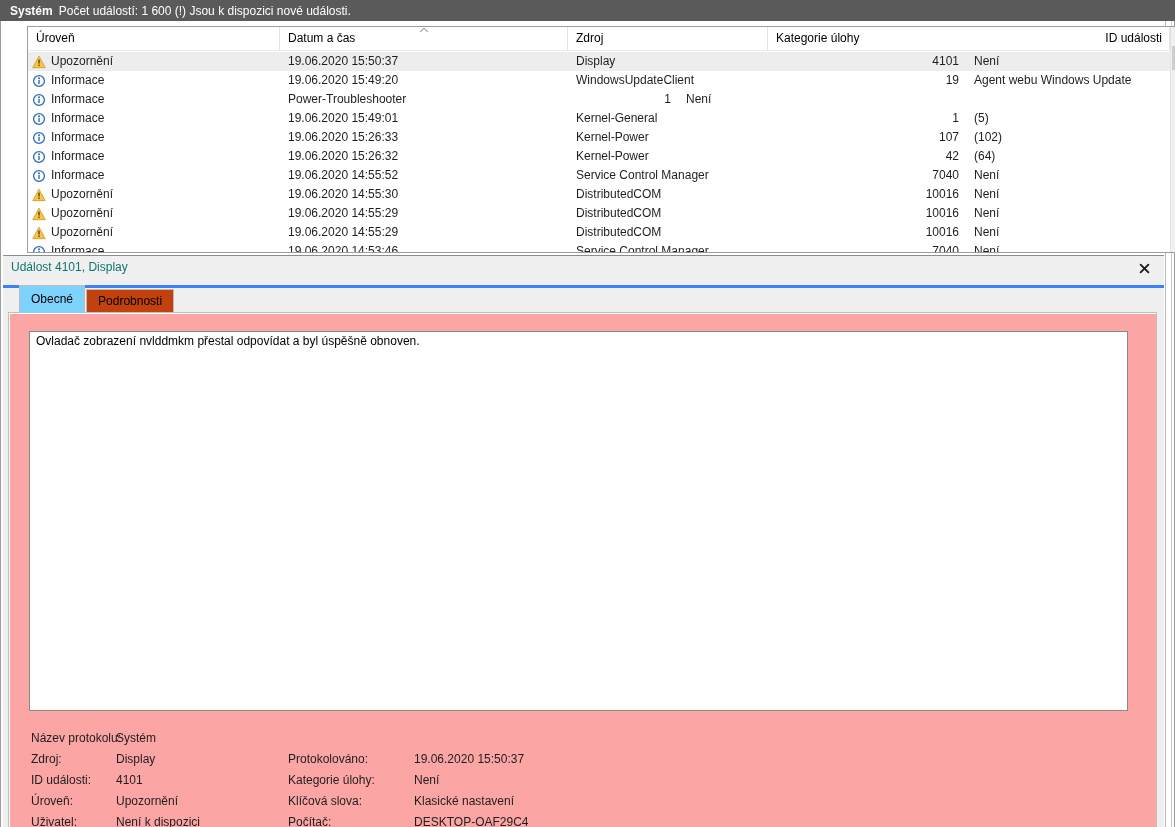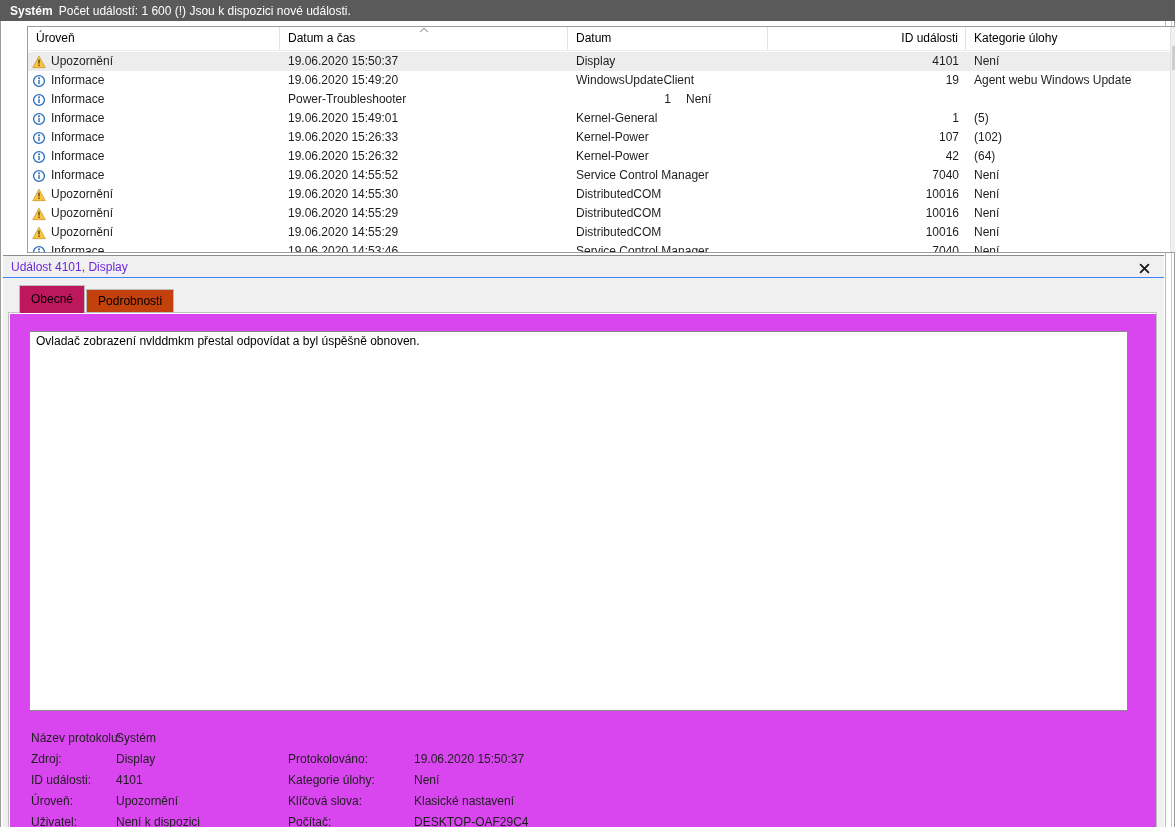--- a/index.html
+++ b/index.html
@@ -50,33 +50,33 @@
   .scrollbar { position: absolute; top: 0; right: 0; bottom: 0; width: 17px;
     background: #f0f0f0; border-left: 1px solid #e3e3e3; }
   .sb-btn { position: absolute; left: 0; width: 17px; height: 17px;
     display: flex; align-items: center; justify-content: center; }
   .sb-up { top: 0; } .sb-down { bottom: 0; }
   .sb-thumb { position: absolute; left: 1px; top: 19px; width: 15px; height: 24px; background: #cdcdcd; }
 
   
   .preview { position: absolute; left: 3px; top: 255px; width: 1161px; height: 572px;
     background: #f0f0f0; border-top: 1px solid #8c8c8c; }
-  .pv-header { height: 22px; border-bottom: 1px solid #3b82f6; position: relative;
-    line-height: 23px; padding-left: 8px; color: #6d28d9; }
+  .pv-header { height: 32px; border-bottom: 3px solid #3b82f6; position: relative;
+    line-height: 23px; padding-left: 8px; color: #0f766e; }
   .pv-close { position: absolute; right: 12px; top: 5px; width: 16px; height: 14px;
     display: flex; align-items: center; justify-content: center; cursor: default; }
 
   .tabs { position: absolute; left: 16px; top: 29px; display: flex; align-items: flex-start; z-index: 3; }
   .tab { padding: 0 11px; white-space: nowrap; color: #000; }
-  .tab.active { height: 28px; line-height: 26px; border: 1px solid #bcbcbc; border-bottom: none; background: #be185d; }
+  .tab.active { height: 28px; line-height: 26px; border: 1px solid #bcbcbc; border-bottom: none; background: #7dd3fc; }
   .tab.inactive { height: 24px; margin-top: 4px; margin-left: 1px; line-height: 22px;
     border: 1px solid #bcbcbc; border-bottom: 1px solid #c0c0c0; background: #c2410c; }
 
   .tab-content { position: absolute; left: 5px; top: 56px; right: 7px; bottom: 0;
-    border: 1px solid #c0c0c0; border-bottom: none; background: #d946ef;
+    border: 1px solid #c0c0c0; border-bottom: none; background: #fca5a5;
     box-shadow: inset 1px 1px 0 #ffffff; }
 
   .msg { position: absolute; left: 20px; top: 18px; width: 1099px; height: 380px;
     background: #fff; border: 1px solid #898989; padding: 2px 6px; overflow: hidden; color: #000; }
 
   .details { position: absolute; left: 22px; top: 415px; right: 10px; }
   .drow { position: relative; height: 21px; line-height: 21px; white-space: nowrap; }
   .dl1 { position: absolute; left: 0; }
   .dv1 { position: absolute; left: 85px; }
   .dl2 { position: absolute; left: 257px; }
@@ -95,23 +95,23 @@
 
 <div class="events">
   <div class="thead">
     <div class="th w1">Úroveň</div>
     <div class="th w2">
       <span>Datum a čas</span>
       <span class="sort-indicator"><svg width="9" height="6" viewBox="0 0 9 6">
             <polyline points="0.8,4.8 4.5,1.2 8.2,4.8" fill="none" stroke="#9b9b9b" stroke-width="1.1"></polyline>
           </svg></span>
     </div>
-    <div class="th w3">Datum</div>
+    <div class="th w3">Zdroj</div>
+    <div class="th w5">Kategorie úlohy</div>
     <div class="th w4">ID události</div>
-    <div class="th w5">Kategorie úlohy</div>
   </div>
 
   <div class="rows">
 
       <div class="row selected">
         <div class="cell w1">
           <span class="lvl-icon">
             <svg viewBox="0 0 16 16">
               <path d="M8 1.3 L15.2 14.5 H0.8 Z" fill="#fdc33e" stroke="#b89325" stroke-width="0.8"></path>
               <rect x="7.25" y="5.2" width="1.5" height="4.6" fill="#3f3f1f"></rect>

